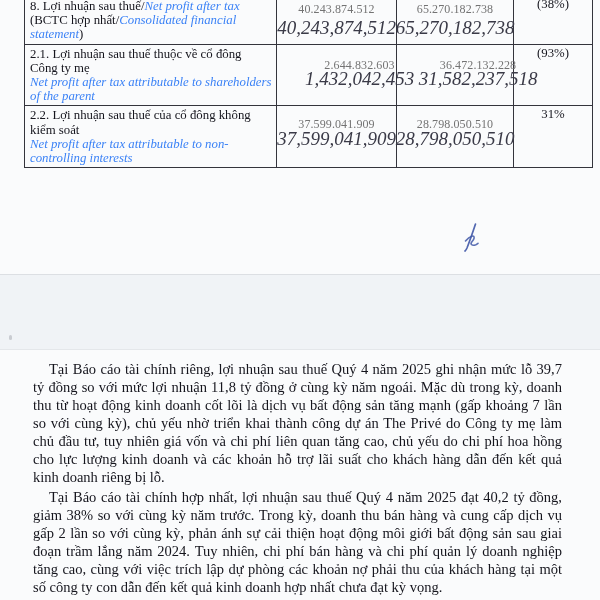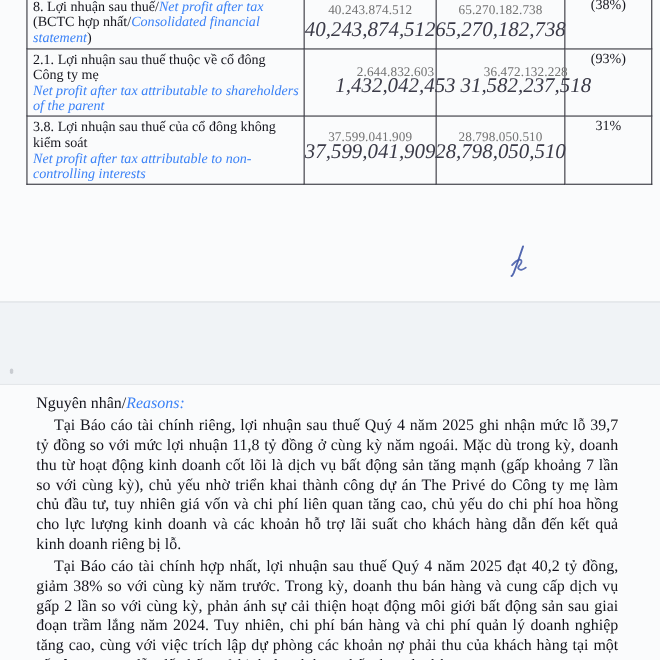--- a/index.html
+++ b/index.html
@@ -88,21 +88,21 @@
     <td class="c-val2">
           <div class="valcell">
             <span class="num">36.472.132.228</span>
             <span class="num-it">31,582,237,518</span>
           </div>
         </td>
     <td class="c-pct">(93%)</td>
   </tr>
   <tr class="row3">
     <td class="c-label">
-          <div>3.8. Lợi nhuận sau thuế của cổ đông không kiểm soát</div>
+          <div>2.2. Lợi nhuận sau thuế của cổ đông không kiểm soát</div>
           <div class="en-it">Net profit after tax attributable to non-controlling interests</div>
         </td>
     <td class="c-val1">
           <div class="valcell">
             <span class="num">37.599.041.909</span>
             <span class="num-it">37,599,041,909</span>
           </div>
         </td>
     <td class="c-val2">
           <div class="valcell">
@@ -117,16 +117,15 @@
 
 <svg class="ink" viewBox="0 0 32 32">
   <path d="M19.5 3 C 17.5 9, 14.5 18, 11 27 C 10.3 28.6, 9.6 29.6, 9 30" fill="none" stroke="#3f57a7" stroke-width="1.7" stroke-linecap="round" opacity="0.9"></path>
   <path d="M9.5 20 C 14 14.5, 19 13.5, 18 17.5 C 17.2 20.5, 13.5 21.5, 15.5 23.5 C 17 25, 20 24, 22 22.3" fill="none" stroke="#3f57a7" stroke-width="1.6" stroke-linecap="round" opacity="0.85"></path>
 </svg>
 
 <div class="page-band"></div>
 <div class="speck"></div>
 
 <div class="reasons">
-  <h3><span>Nguyên nhân/</span><span class="en-it">Reasons:</span></h3>
   <p>Tại Báo cáo tài chính riêng, lợi nhuận sau thuế Quý 4 năm 2025 ghi nhận mức lỗ 39,7 tỷ đồng so với mức lợi nhuận 11,8 tỷ đồng ở cùng kỳ năm ngoái. Mặc dù trong kỳ, doanh thu từ hoạt động kinh doanh cốt lõi là dịch vụ bất động sản tăng mạnh (gấp khoảng 7 lần so với cùng kỳ), chủ yếu nhờ triển khai thành công dự án The Privé do Công ty mẹ làm chủ đầu tư, tuy nhiên giá vốn và chi phí liên quan tăng cao, chủ yếu do chi phí hoa hồng cho lực lượng kinh doanh và các khoản hỗ trợ lãi suất cho khách hàng dẫn đến kết quả kinh doanh riêng bị lỗ.</p>
   <p>Tại Báo cáo tài chính hợp nhất, lợi nhuận sau thuế Quý 4 năm 2025 đạt 40,2 tỷ đồng, giảm 38% so với cùng kỳ năm trước. Trong kỳ, doanh thu bán hàng và cung cấp dịch vụ gấp 2 lần so với cùng kỳ, phản ánh sự cải thiện hoạt động môi giới bất động sản sau giai đoạn trầm lắng năm 2024. Tuy nhiên, chi phí bán hàng và chi phí quản lý doanh nghiệp tăng cao, cùng với việc trích lập dự phòng các khoản nợ phải thu của khách hàng tại một số công ty con dẫn đến kết quả kinh doanh hợp nhất chưa đạt kỳ vọng.</p>
 </div>
 
 </body></html>

